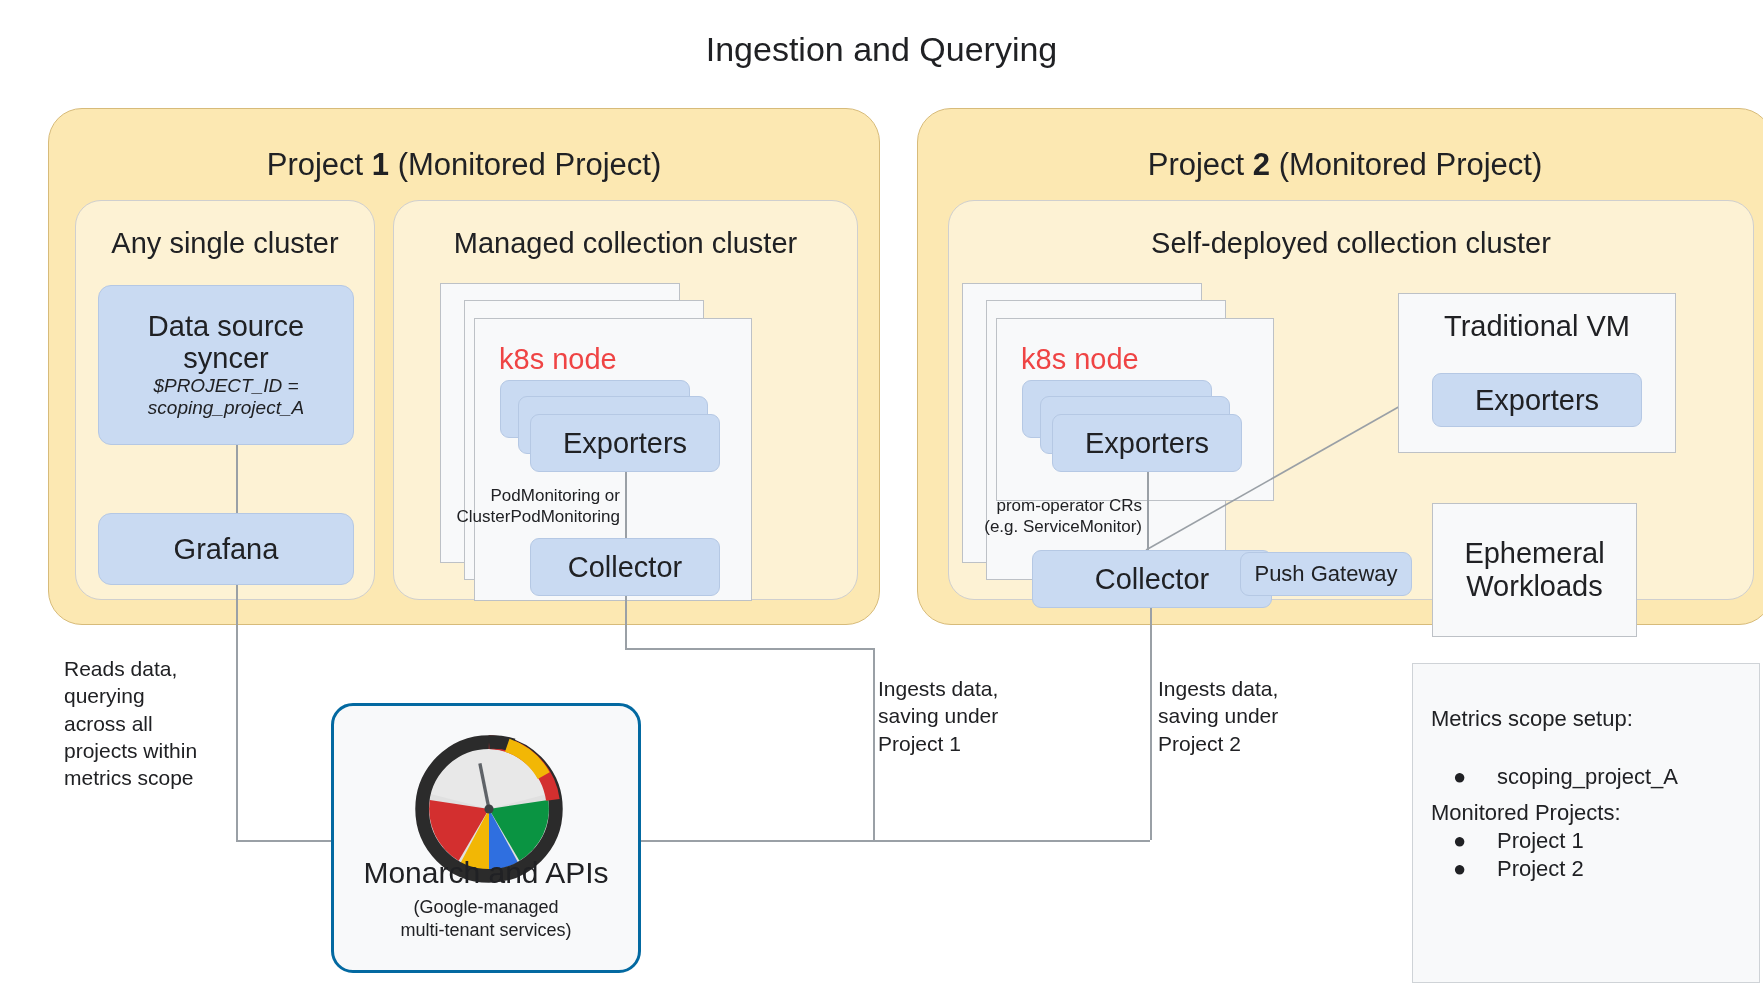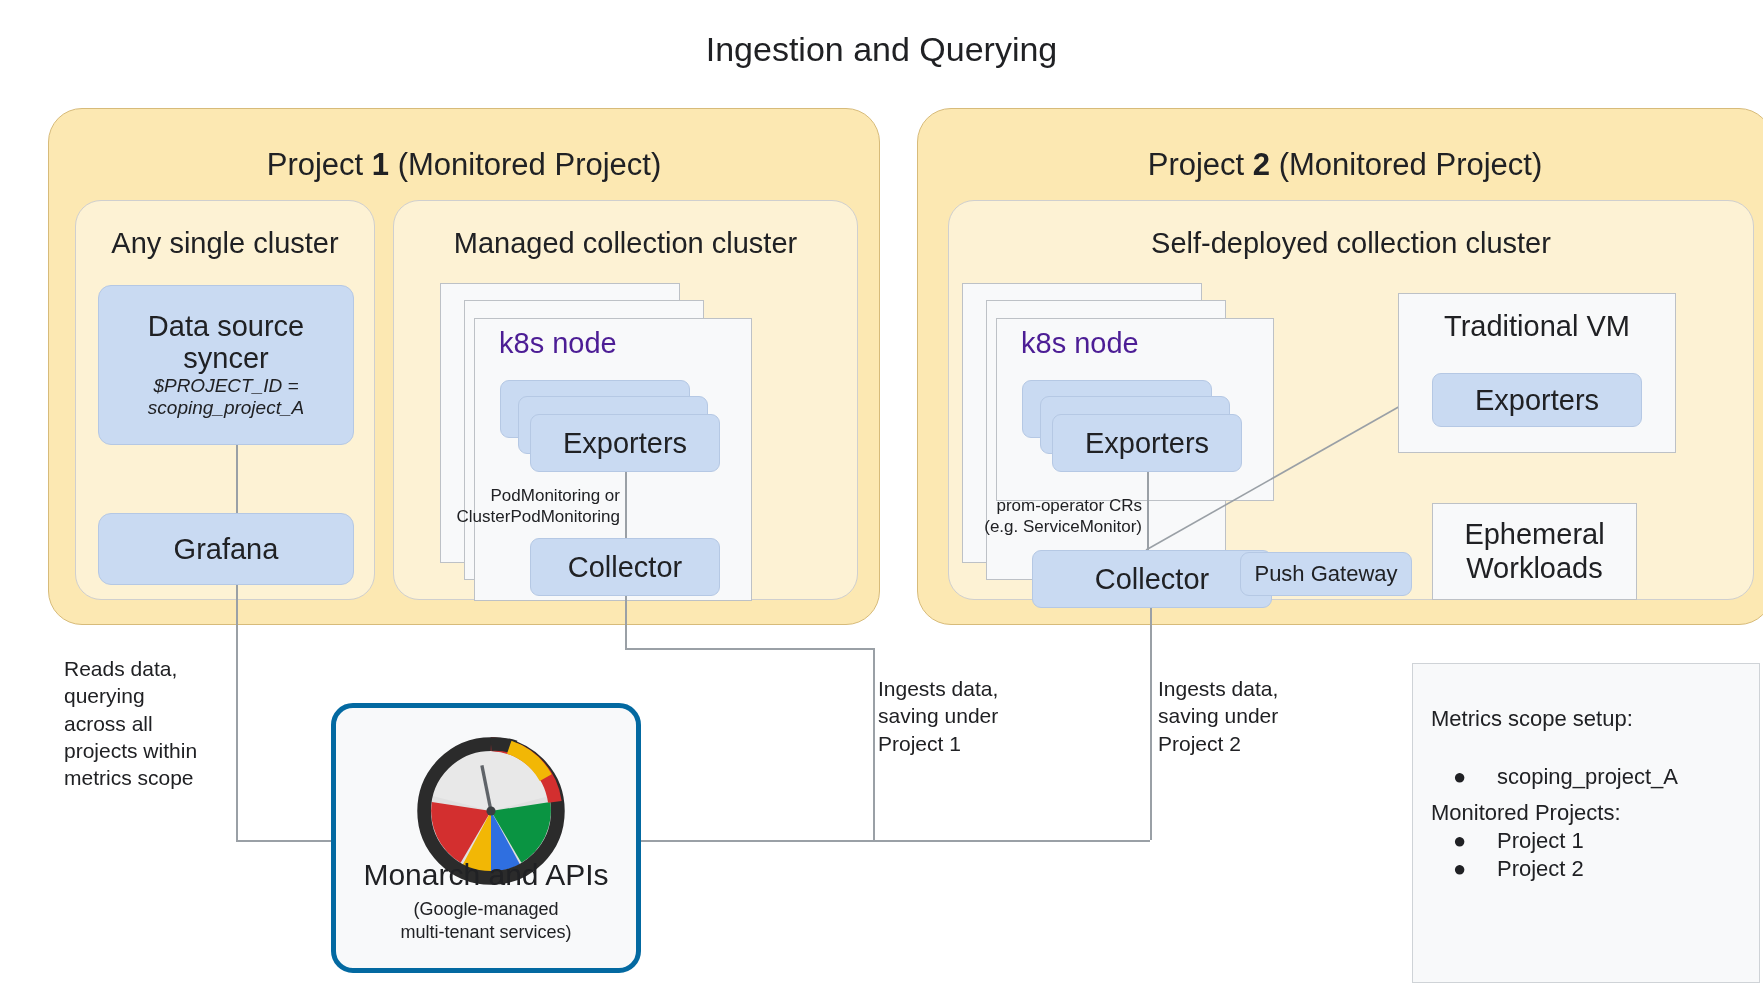--- a/index.html
+++ b/index.html
@@ -14,21 +14,21 @@
                  font-size:31px;color:#202124;white-space:nowrap;}
   .project-title b{font-weight:bold;}
 
   
   .cluster{background:#fdf2d4;border:1px solid #cfcfcf;border-radius:26px;}
   .cluster-title{position:absolute;left:0;top:26px;width:100%;text-align:center;
                  font-size:29px;color:#202124;white-space:nowrap;}
 
   
   .node{background:#f8f9fa;border:1px solid #bdc1c6;}
-  .node-title{position:absolute;left:24px;top:8px;font-size:29px;color:#4c1d95;white-space:nowrap;}
+  .node-title{position:absolute;left:24px;top:24px;font-size:29px;color:#ef4444;white-space:nowrap;}
 
   
   .bluebox{background:#c9daf2;border:1px solid #b5c8e4;border-radius:9px;
            display:flex;align-items:center;justify-content:center;text-align:center;
            font-size:29px;color:#202124;line-height:1.12;}
   .bluebox.rsm{border-radius:13px;}
   .bluebox .sub{display:block;font-size:19px;font-style:italic;line-height:1.2;}
 
   
   .whitebox{background:#f8f9fa;border:1px solid #bdc1c6;}
@@ -38,21 +38,21 @@
   
   .caption{font-size:17px;line-height:1.25;color:#202124;}
   .caption2{font-size:21px;line-height:1.3;color:#202124;}
 
   
   .ln{background:#9aa0a6;position:absolute;}
   .lnv{width:1.6px;}
   .lnh{height:1.6px;}
 
   
-  #monarch{background:#f8f9fa;border:5px solid #0369a1;border-radius:22px;}
+  #monarch{background:#f8f9fa;border:3px solid #0369a1;border-radius:22px;}
   #monarch-label{position:absolute;left:0;top:150px;width:100%;text-align:center;
                  font-size:30px;white-space:nowrap;}
   #monarch-sub{position:absolute;left:0;top:190px;width:100%;text-align:center;
                font-size:18px;line-height:1.28;}
 
   
   #legend{background:#f8f9fa;border:1px solid #cfd3d7;}
   #legend-inner{position:absolute;left:18px;top:44px;right:10px;font-size:22px;line-height:1.0;}
   #legend-inner .row{margin-bottom:0;}
   #legend-inner .hdr{margin-bottom:8px;}
@@ -150,21 +150,21 @@
   <span>Push Gateway</span>
 </div>
 
 <div class="abs whitebox" style="left:1398px;top:293px;width:278px;height:160px;">
   <div class="whitebox-title">Traditional VM</div>
 </div>
 <div class="abs bluebox" style="left:1432px;top:373px;width:210px;height:54px;">
   <span>Exporters</span>
 </div>
 
-<div class="abs whitebox" style="left:1432px;top:503px;width:205px;height:97px;display:flex;flex-direction:column;align-items:center;justify-content:center;font-size:29px;line-height:1.15;">
+<div class="abs whitebox" style="left:1432px;top:503px;width:205px;height:134px;display:flex;flex-direction:column;align-items:center;justify-content:center;font-size:29px;line-height:1.15;">
   <span>Ephemeral</span>
   <span>Workloads</span>
 </div>
 
 <div class="abs ln lnv" style="left:236px;top:585px;height:255px;"></div>
 <div class="abs ln lnh" style="left:236px;top:840px;width:95px;"></div>
 
 <div class="abs ln lnv" style="left:625px;top:596px;height:52px;"></div>
 <div class="abs ln lnh" style="left:625px;top:648px;width:248px;"></div>
 <div class="abs ln lnv" style="left:873px;top:648px;height:192px;"></div>

